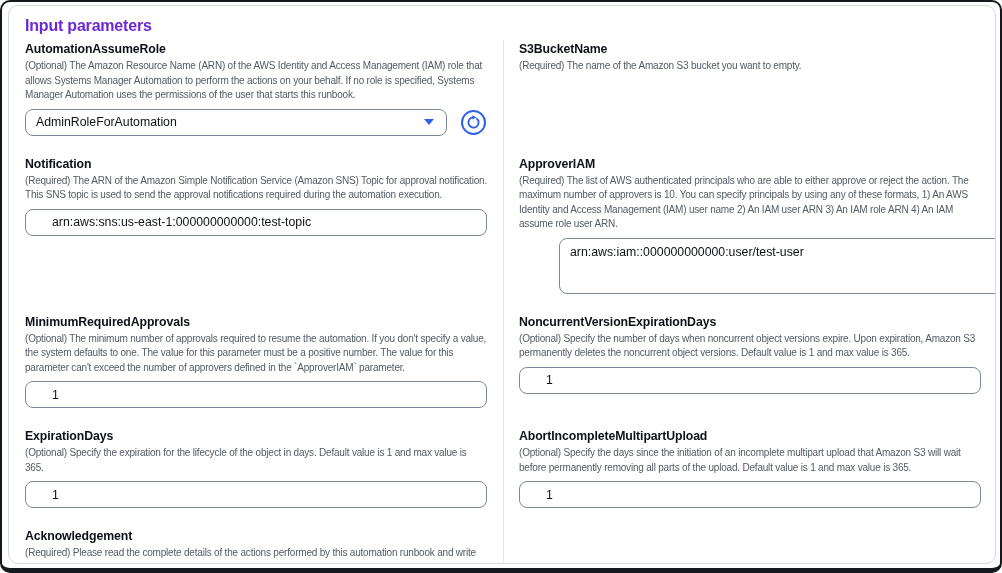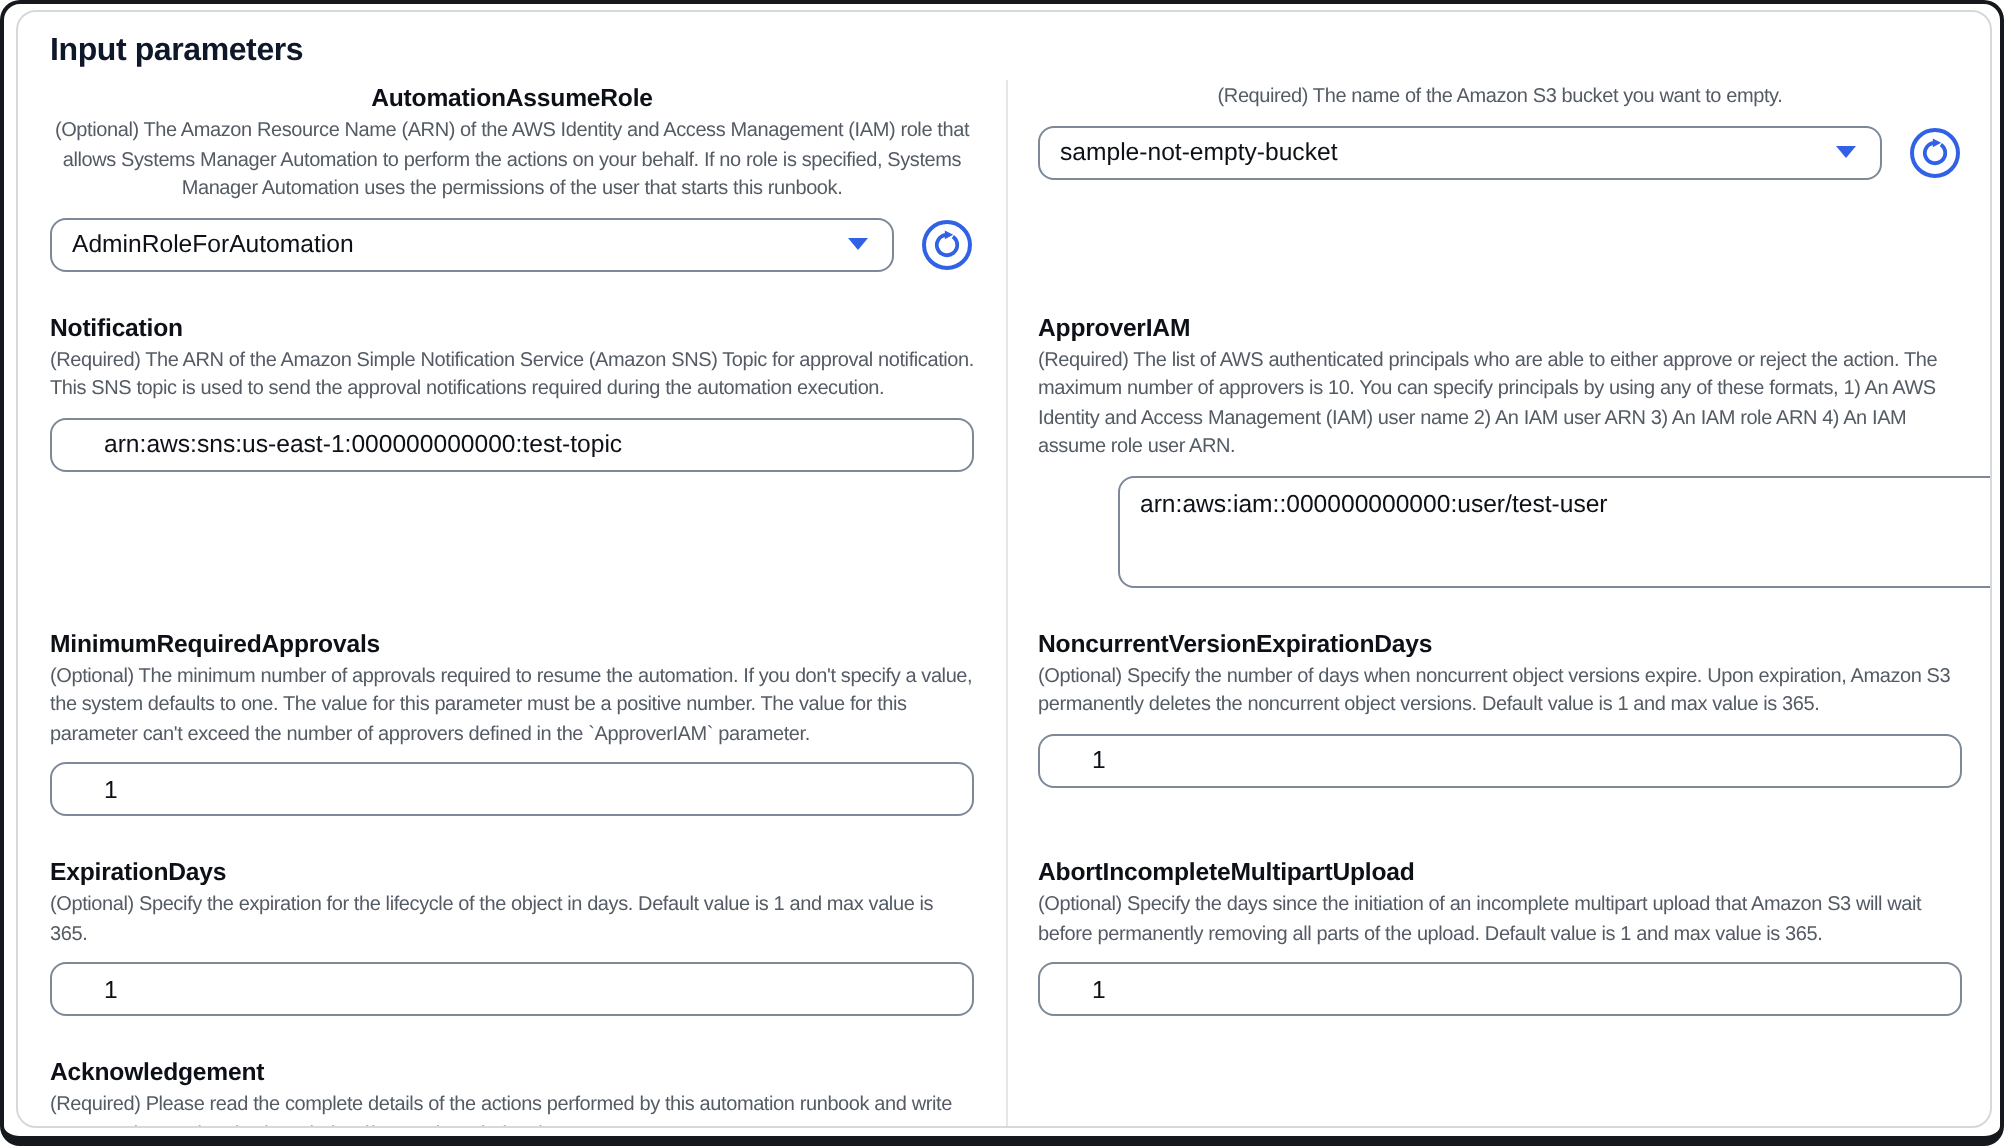--- a/index.html
+++ b/index.html
@@ -21,37 +21,37 @@
   .panel {
     position: absolute; left: 6px; top: 3px; right: 4px; bottom: 4px;
     border: 1px solid #d5d9dc;
     border-radius: 10px;
     background: #fff;
     padding: 8px 14px 6px 16px;
     overflow: hidden;
   }
   .title {
     font-size: 16px; font-weight: 700; letter-spacing: -0.2px;
-    margin: 3px 0 0 0; color: #0f172a;
+    margin: 3px 0 0 0; color: #6d28d9;
   }
   .columns {
     position: relative;
     margin-top: 7px;
     display: grid;
     grid-template-columns: 1fr 1fr;
     column-gap: 32px;
     row-gap: 21px;
   }
   .divider {
     position: absolute; left: 50%; top: -2px; bottom: -2px; width: 1px;
     background: #e4e7ea;
   }
   .c1 { grid-column: 1; }
   .c2 { grid-column: 2; }
-  .r1 { grid-row: 1; text-align: center; } .r2 { grid-row: 2; } .r3 { grid-row: 3; }
+  .r1 { grid-row: 1; } .r2 { grid-row: 2; } .r3 { grid-row: 3; }
   .r4 { grid-row: 4; } .r5 { grid-row: 5; }
   .cell { min-width: 0; }
   .flabel {
     font-size: 12.3px; font-weight: 700; letter-spacing: -0.1px;
     color: #0d1117; margin-bottom: 3px;
   }
   .fdesc {
     font-size: 10px; line-height: 14.5px; letter-spacing: -0.2px;
     color: #545b64; margin-bottom: 6px;
     overflow-wrap: break-word;
@@ -116,34 +116,22 @@
             <svg width="27" height="27" viewBox="0 0 27 27">
               <circle cx="13.5" cy="13.5" r="11.5" fill="none" stroke="#3162e6" stroke-width="2"></circle>
               <path d="M16.43 9.32 A5.1 5.1 0 1 1 13.06 8.42" fill="none" stroke="#3162e6" stroke-width="1.9"></path>
               <path d="M12.4 6.2 L16.6 8.4 L12.4 10.6 Z" fill="#3162e6"></path>
             </svg>
           </button>
         </div>
       </section>
 
       <section class="cell c2 r1">
+        <div class="flabel">S3BucketName</div>
         <div class="fdesc">(Required) The name of the Amazon S3 bucket you want to empty.</div>
-        <div class="crow">
-          <div class="select">
-            <span class="sval">sample-not-empty-bucket</span>
-            <span class="caret"></span>
-          </div>
-          <button class="refresh">
-            <svg width="27" height="27" viewBox="0 0 27 27">
-              <circle cx="13.5" cy="13.5" r="11.5" fill="none" stroke="#3162e6" stroke-width="2"></circle>
-              <path d="M16.43 9.32 A5.1 5.1 0 1 1 13.06 8.42" fill="none" stroke="#3162e6" stroke-width="1.9"></path>
-              <path d="M12.4 6.2 L16.6 8.4 L12.4 10.6 Z" fill="#3162e6"></path>
-            </svg>
-          </button>
-        </div>
       </section>
 
       <section class="cell c1 r2">
         <div class="flabel">Notification</div>
         <div class="fdesc">(Required) The ARN of the Amazon Simple Notification Service (Amazon SNS) Topic for approval notification. This SNS topic is used to send the approval notifications required during the automation execution.</div>
         <input type="text" class="finput" value="arn:aws:sns:us-east-1:000000000000:test-topic" style="">
       </section>
 
       <section class="cell c2 r2">
         <div class="flabel">ApproverIAM</div>

